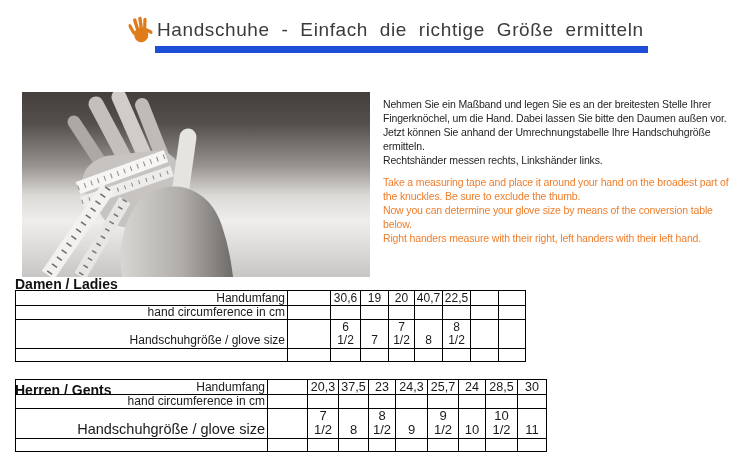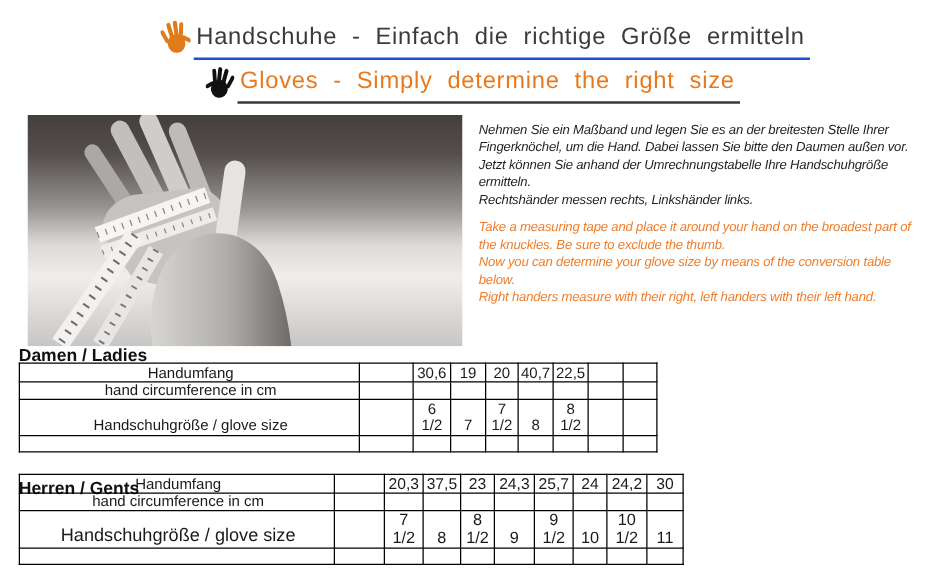--- a/index.html
+++ b/index.html
@@ -12,39 +12,39 @@
   .hrow1{left:129px; top:16px;}
   .hrow2{left:165px; top:53px;}
   .hicon{display:inline-block; margin-right:3px;}
   .hicon svg{display:block;}
   .hicon1{color:#E07B1A; transform:rotate(-8deg);}
   .hicon2{color:#111111; transform:scaleX(-1) rotate(-6deg);}
   .htext{
     display:inline-block; font-size:19px; letter-spacing:0.6px; word-spacing:6px;
     padding:0 4px 4px 2px; line-height:24px;
   }
-  .htext1{color:#3b3b3b; border-bottom:2px solid #1d4ed8; margin-top:2px;}
+  .htext1{color:#3b3b3b; border-bottom:7px solid #1d4ed8; margin-top:2px;}
   .htext2{color:#E8791D; border-bottom:2px solid #3a3a3a;}
   
   .photo{position:absolute; left:22px; top:92px; width:348px; height:185px;}
   .photo svg{display:block; width:100%; height:100%;}
   
   .intro{position:absolute; left:383px; top:97px; width:366px;}
-  .intro p{margin:0; font-size:10.5px; letter-spacing:-0.15px; line-height:14px; white-space:pre-line;font-style:italic;}
+  .intro p{margin:0; font-size:10.5px; letter-spacing:-0.15px; line-height:14px; white-space:pre-line;}
   .intro .de{color:#1f1f1f; margin-bottom:8px;}
   .intro .en{color:#EE7D2A;}
   
   .tbl-head{position:absolute; left:15px; font-weight:bold; font-size:14px; color:#111;}
   .ladies-head{top:276px;}
   .gents-head{top:382px;}
   table.size-table{position:absolute; left:15px; border-collapse:collapse; table-layout:fixed;}
   .ladies-table{top:290px; width:511px;}
   .gents-table{top:379px; width:531px;}
   .size-table td{border:1px solid #000; padding:0 2px; overflow:hidden; font-size:12px; line-height:13px;}
-  .size-table .lbl{text-align:center; padding-left:4px; white-space:nowrap;}
+  .size-table .lbl{text-align:right; padding-left:4px; white-space:nowrap;}
   .size-table .num{text-align:center; padding:0 1px;}
   .size-table .r1 td, .size-table .r2 td{vertical-align:middle;}
   .size-table .r3 td{vertical-align:bottom; white-space:pre-line; padding-bottom:1px;}
   .ladies-table .r1{height:15px;} .ladies-table .r2{height:14px;}
   .ladies-table .r3{height:29px;} .ladies-table .r4{height:13px;}
   .gents-table .r1{height:15px;} .gents-table .r2{height:13px;}
   .gents-table .r3{height:30px;} .gents-table .r4{height:13px;}
   .gents-table .num{font-size:12.5px;}
   .gents-table .r3 .num{font-size:13px; line-height:14px;}
   .gents-table .r3 .lbl{font-size:14.5px; line-height:16px;}
@@ -63,35 +63,20 @@
           <rect x="7" y="1.5" width="3.8" height="15" rx="1.9" transform="rotate(-9 8.9 9)"></rect>
           <rect x="12.2" y="0.5" width="3.8" height="15" rx="1.9"></rect>
           <rect x="17" y="2.5" width="3.6" height="13" rx="1.8" transform="rotate(10 18.8 9)"></rect>
           <rect x="17.5" y="16" width="9.5" height="3.8" rx="1.9" transform="rotate(35 22 18)"></rect>
         </g>
       </svg>
     </span>
     <span class="htext htext1">Handschuhe - Einfach die richtige Größe ermitteln</span>
   </div>
 
-  <div class="hrow hrow2">
-    <span class="hicon hicon2">
-      <svg viewBox="0 0 26 30" width="22" height="26" aria-hidden="true">
-        <g fill="currentColor">
-          <ellipse cx="13" cy="21" rx="8" ry="8.5"></ellipse>
-          <rect x="1.5" y="7" width="3.6" height="13" rx="1.8" transform="rotate(-22 3.3 13.5)"></rect>
-          <rect x="7" y="1.5" width="3.8" height="15" rx="1.9" transform="rotate(-9 8.9 9)"></rect>
-          <rect x="12.2" y="0.5" width="3.8" height="15" rx="1.9"></rect>
-          <rect x="17" y="2.5" width="3.6" height="13" rx="1.8" transform="rotate(10 18.8 9)"></rect>
-          <rect x="17.5" y="16" width="9.5" height="3.8" rx="1.9" transform="rotate(35 22 18)"></rect>
-        </g>
-      </svg>
-    </span>
-    <span class="htext htext2">Gloves - Simply determine the right size</span>
-  </div>
 
   <div class="photo" role="img" aria-label="Black-and-white photo of a raised hand with a measuring tape wrapped around the knuckles, tape ends hanging down">
     <svg viewBox="0 0 348 185" preserveAspectRatio="none" aria-hidden="true">
       <defs>
         <linearGradient id="bgGrad" x1="0" y1="0" x2="0" y2="1">
           <stop offset="0" stop-color="#443F3C"></stop>
           <stop offset="0.17" stop-color="#544F4C"></stop>
           <stop offset="0.40" stop-color="#979390"></stop>
           <stop offset="0.56" stop-color="#DCDAD7"></stop>
           <stop offset="0.70" stop-color="#F0EEEC"></stop>
@@ -222,21 +207,21 @@
     <tbody>
         <tr class="r1">
       <td class="lbl">Handumfang</td>
       <td class="num"></td>
       <td class="num">20,3</td>
       <td class="num">37,5</td>
       <td class="num">23</td>
       <td class="num">24,3</td>
       <td class="num">25,7</td>
       <td class="num">24</td>
-      <td class="num">24,2</td>
+      <td class="num">28,5</td>
       <td class="num">30</td>
     </tr>
     <tr class="r2">
       <td class="lbl">hand circumference in cm</td>
       <td class="num"></td>
           <td class="num"></td>
       <td class="num"></td>
           <td class="num"></td>
       <td class="num"></td>
           <td class="num"></td>

